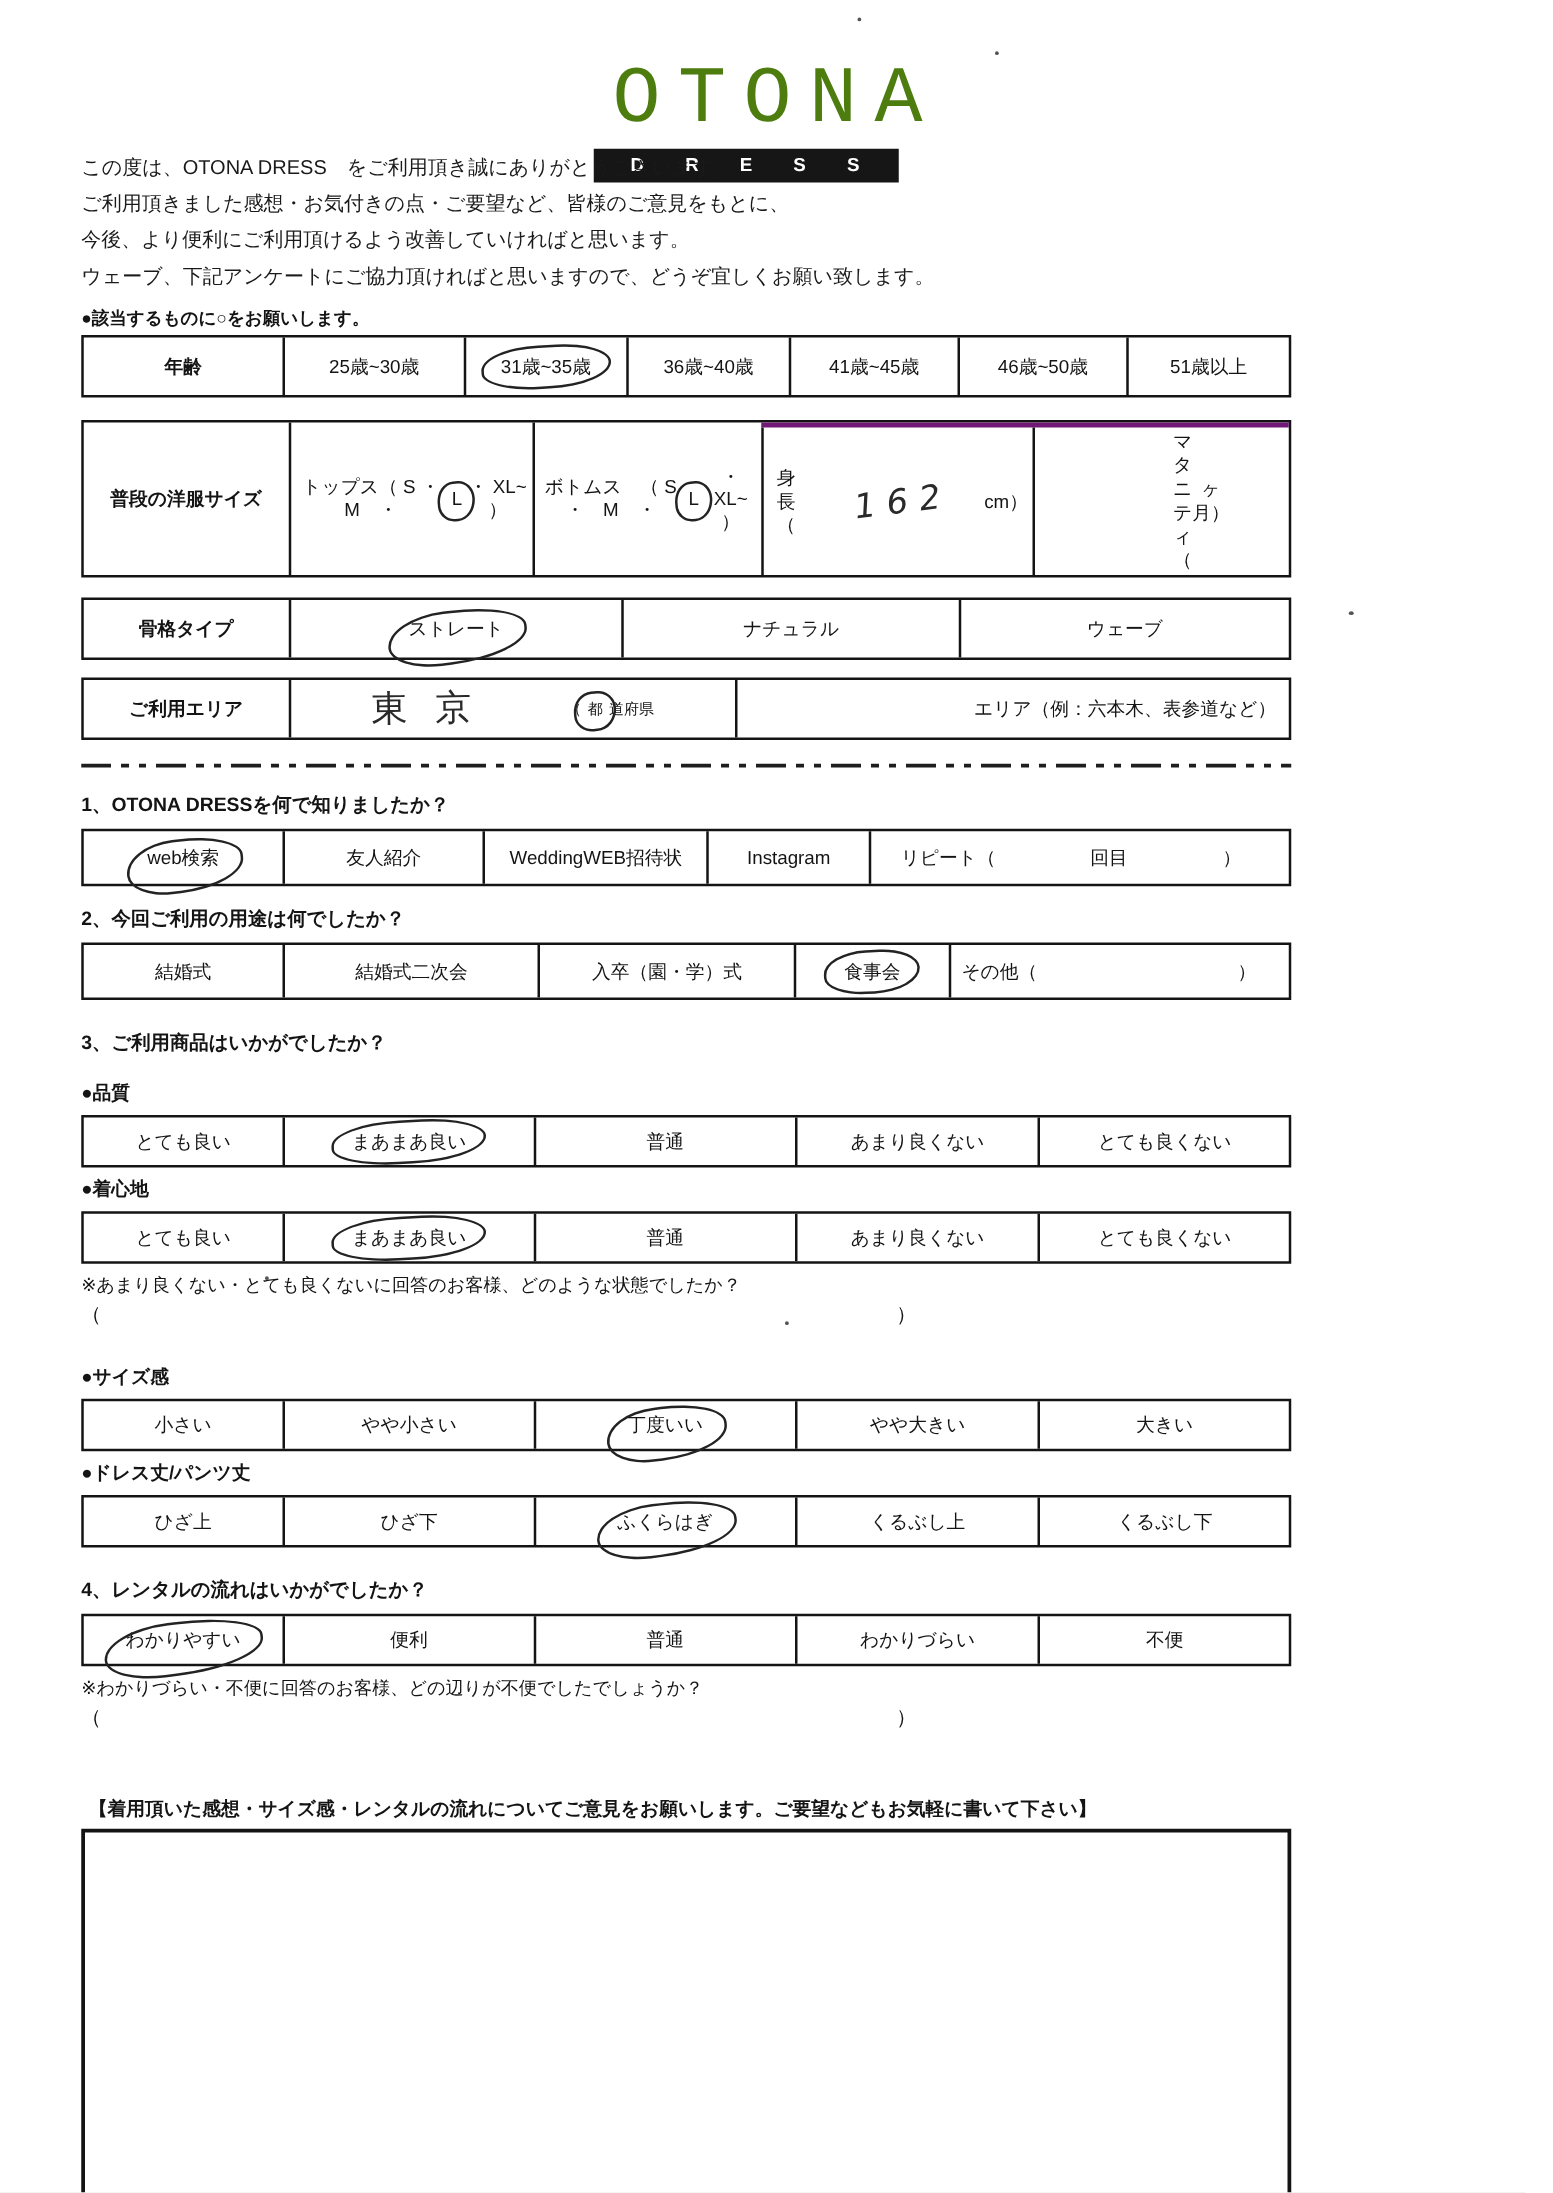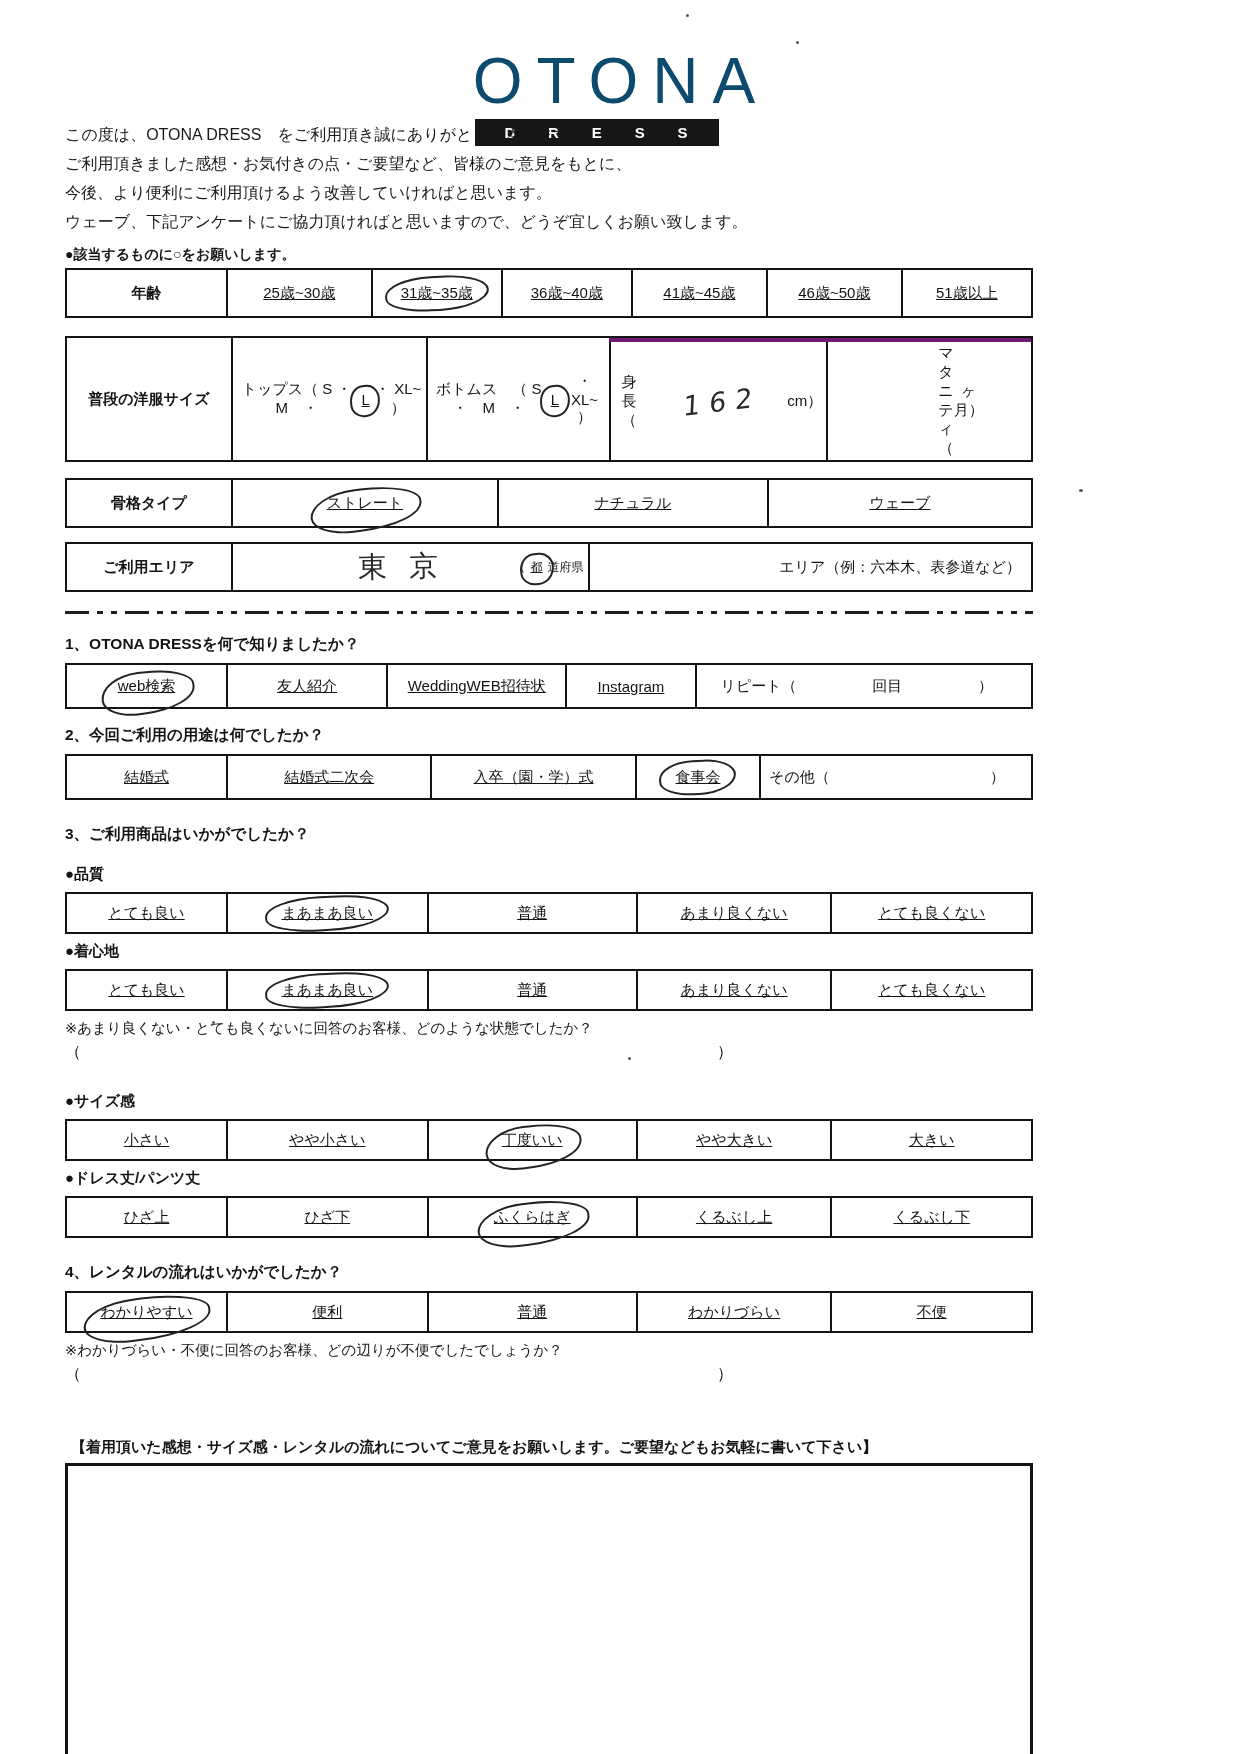--- a/index.html
+++ b/index.html
@@ -7,22 +7,22 @@
   body { font-family:"Liberation Sans","DejaVu Sans",sans-serif; }
   .page {
     position:relative; width:1242px; height:1754px; background:#ffffff;
     color:#141414; overflow:hidden; margin:0 auto;
   }
   .content { position:absolute; left:65px; top:0; width:968px; }
 
   
   .logo-wrap { position:absolute; left:0; top:48px; width:1242px; text-align:center; }
   .logo-title {
-    font-family:Liberation Sans, sans-serif;
-    font-size:64px; font-weight:400; letter-spacing:14px; color:#0c4a6e; line-height:1.05;
+    font-family:Liberation Mono, monospace;
+    font-size:64px; font-weight:400; letter-spacing:14px; color:#4d7c0f; line-height:1.05;
   }
   .logo-bar {
     margin:4px auto 0 auto; width:244px; height:27px; background:#161616;
     display:flex; align-items:center; justify-content:space-around;
     color:#ffffff; font-size:15px; font-weight:bold; padding:0 14px;
     transform:translateX(-24px); letter-spacing:2px;
   }
   .logo-bar span { display:inline-block; }
 
   
@@ -40,21 +40,21 @@
   .head { font-weight:bold; }
   .h44 .c { min-height:42px; }
   .h40 .c { min-height:38px; }
 
   .col { display:flex; }
   .row { display:flex; }
   .row2 { border-top:4px solid #701a75; }
   .row .c:first-child { border-left:none; }
 
   
-  .opt { position:relative; display:inline-block; padding:1px 5px;text-decoration:underline; }
+  .opt { position:relative; display:inline-block; padding:1px 5px; }
   .opt.circled::before {
     content:""; position:absolute; inset:-7px -11px; border:2.3px solid #232323;
     border-radius:50% 46% 54% 48% / 58% 50% 62% 46%;
     transform:rotate(-3deg); pointer-events:none;
   }
   .opt.hand.circled::before {
     inset:-5px -14px -17px -12px;
     border-radius:46% 58% 62% 40% / 62% 46% 58% 48%;
     transform:rotate(-7deg);
   }
@@ -182,21 +182,21 @@
       <div class="c" style="width:28%">
         <span class="opt">ナチュラル</span>
         </div>
       <div class="c" style="width:27.4%">
         <span class="opt">ウェーブ</span>
         </div>
     </div>
 
     <div class="tbl mt14">
       <div class="c head" style="width:17%">ご利用エリア</div>
-      <div class="c" style="width:37%;justify-content:flex-end;gap:54px;">
+      <div class="c" style="width:37%;justify-content:center;gap:54px;">
         <span class="handwrite hw-area">東京</span>
         <span style="font-size:12px;">
           <span>（</span><span class="opt tiny circled">都</span><span>道府県</span>
         </span>
       </div>
       <div class="c" style="width:46%;justify-content:flex-end;padding-right:10px;">
         <span>エリア（例：六本木、表参道など）</span>
       </div>
     </div>
 

